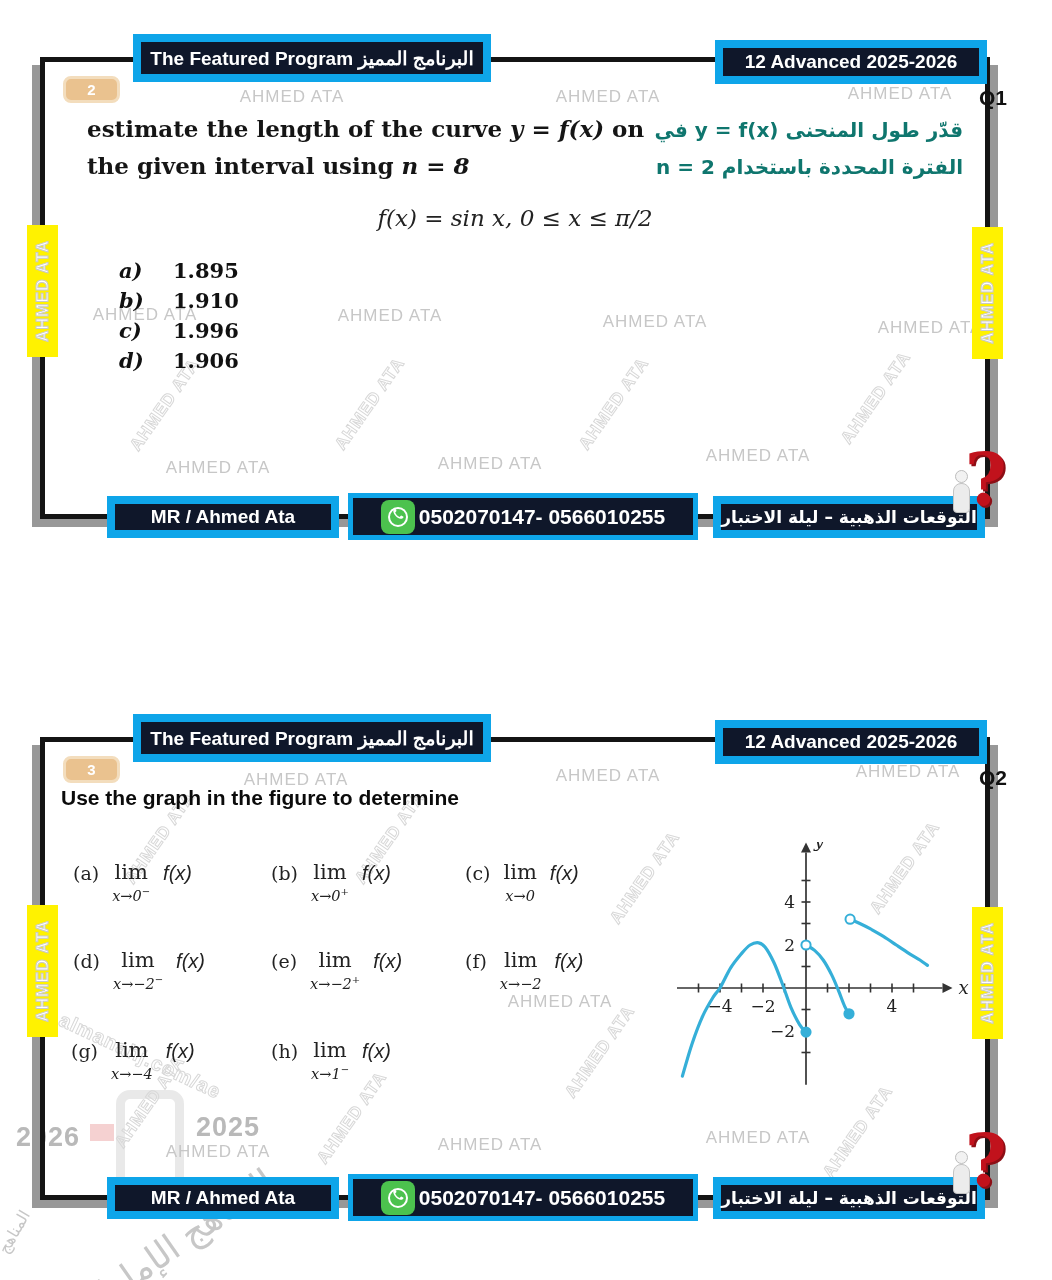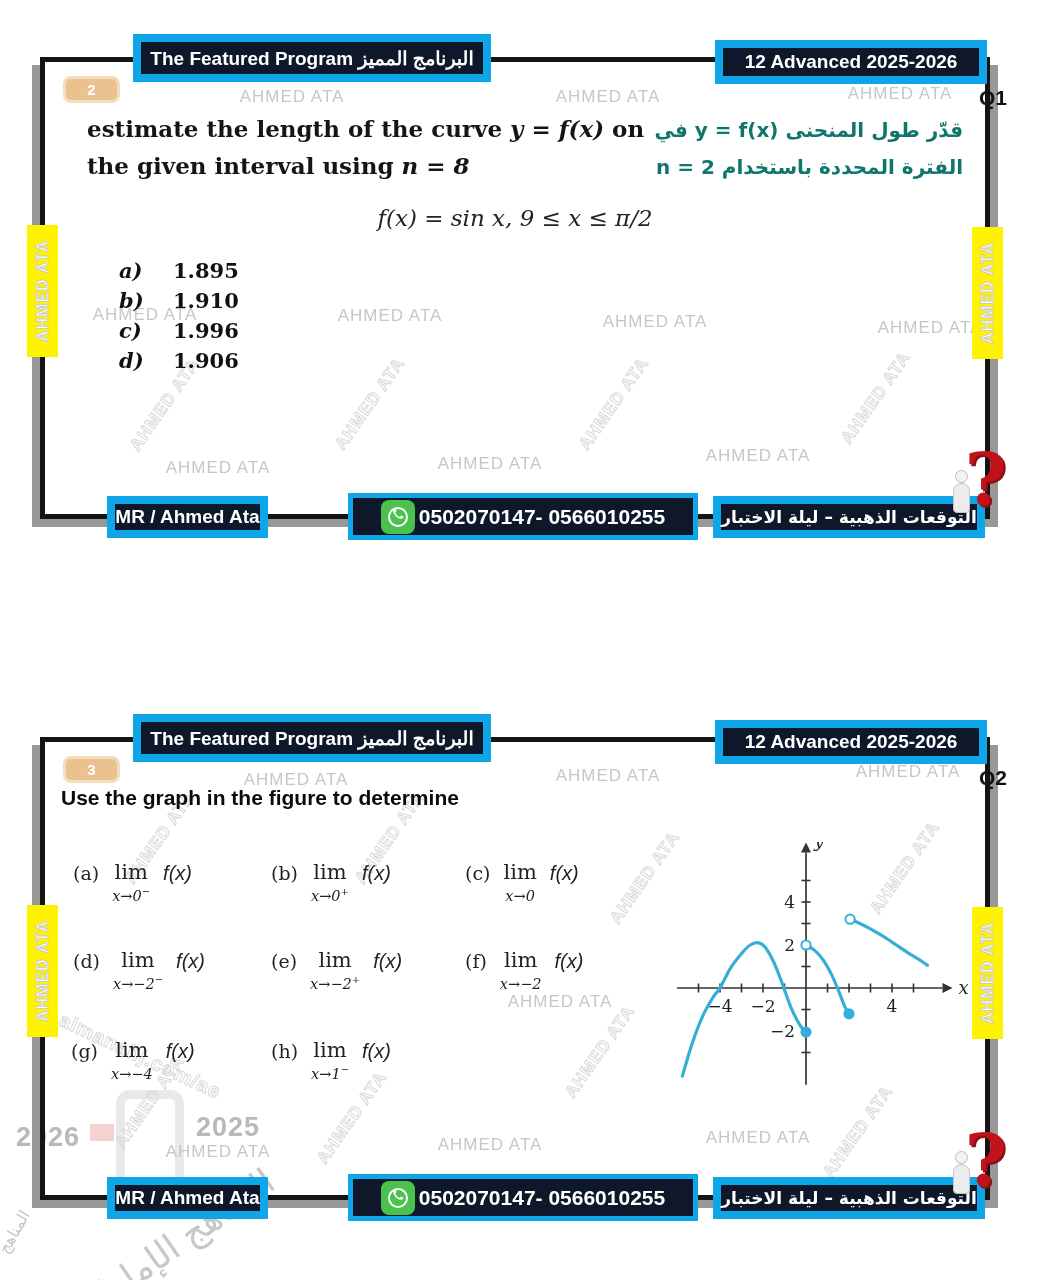--- a/index.html
+++ b/index.html
@@ -23,21 +23,21 @@
   .card { position:absolute; left:40px; width:950px; border:5px solid #141414;
           box-shadow:8px 8px 0 #989898, -8px 8px 0 #989898; z-index:1; }
   #card1 { top:57px;  height:462px; }
   #card2 { top:737px; height:463px; }
 
   .hdr-box, .ftr-box { position:absolute; background:#0f172a; border:8px solid #0ea5e9;
           color:#fff; font-weight:700; display:flex; align-items:center; justify-content:center;
           white-space:nowrap; z-index:4; }
   .hdr-left  { left:88px;  top:-28px; width:358px; height:48px; font-size:19px; }
   .hdr-right { right:-2px; top:-22px; width:272px; height:44px; font-size:19px; }
-  .ftr-left  { left:62px;  bottom:-24px; width:161px; height:42px; font-size:19px; }
+  .ftr-left  { left:62px;  bottom:-24px; width:232px; height:42px; font-size:19px; }
   .ftr-mid   { left:303px; bottom:-26px; width:350px; height:47px; font-size:21px;
                border-width:5px; gap:4px; }
   .ftr-right { right:0px;  bottom:-24px; width:272px; height:42px; font-size:17px;
                font-family:"DejaVu Sans", sans-serif; }
 
   .wa-icon { width:34px; height:34px; background:#4CC24E; border-radius:8px;
              display:flex; align-items:center; justify-content:center; flex:0 0 auto; }
 
   .q-label { position:absolute; right:-22px; top:24px; font-size:21px; font-weight:700;
              color:#111; z-index:5; }
@@ -142,21 +142,21 @@
   <div class="q-label">Q1</div>
   <div class="badge">2</div>
   <div class="side-banner sb-left">AHMED ATA</div>
   <div class="side-banner sb-right">AHMED ATA</div>
 
   <div class="q1-en"><span>estimate the length of the curve </span><span class="it">y = f(x)</span><span> on</span><br>
     <span>the given interval using </span><span class="it"> n = 8</span></div>
 
   <div class="q1-ar"><span>قدّر طول المنحنى y = f(x) في</span><br><span>الفترة المحددة باستخدام n = 2</span></div>
 
-  <div class="formula">f(x) = sin x, 9 ≤ x ≤ π/2</div>
+  <div class="formula">f(x) = sin x, 0 ≤ x ≤ π/2</div>
 
   <div class="opts">
     <div class="opt-row">
         <span class="k">a)</span>
         <span class="v">1.895</span>
       </div>
     <div class="opt-row">
         <span class="k">b)</span>
         <span class="v">1.910</span>
       </div>

